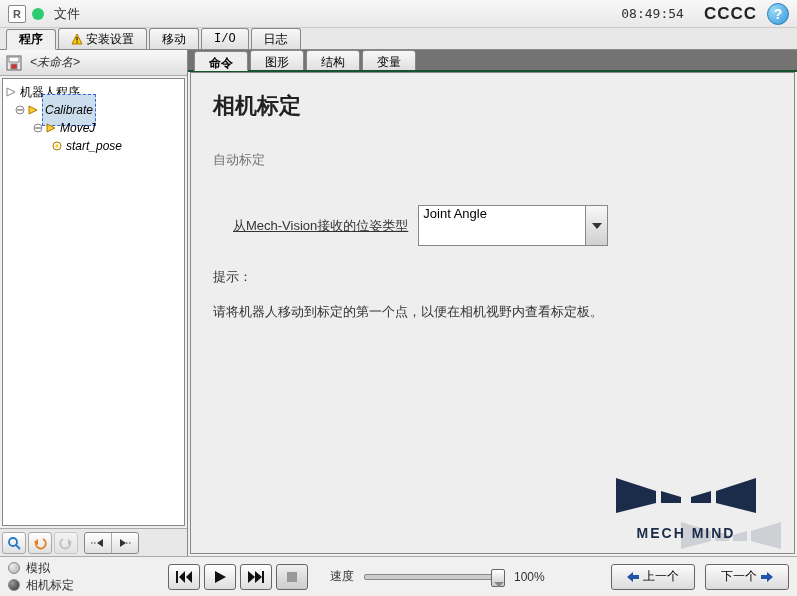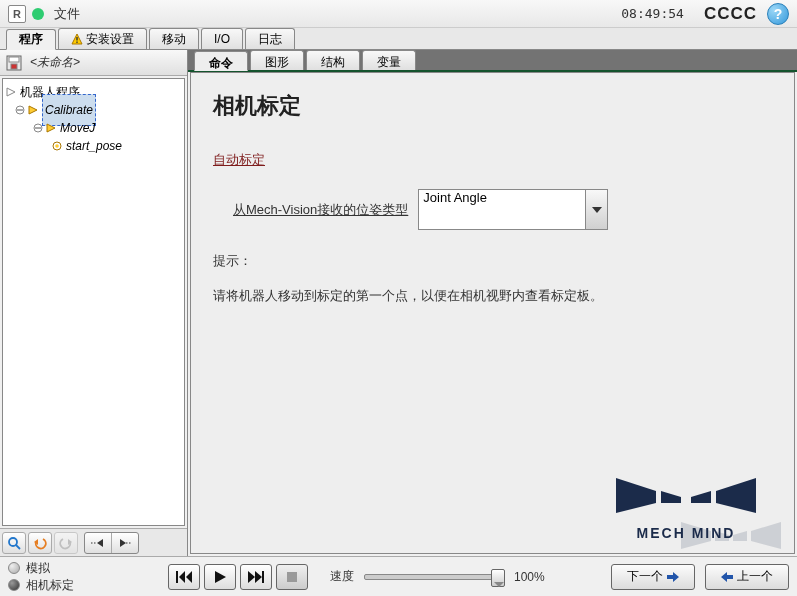--- a/index.html
+++ b/index.html
@@ -6,21 +6,21 @@
 body { font-family: "Microsoft YaHei", Arial, sans-serif; font-size: 12px; background: #f0f0f0; width: 797px; height: 596px; overflow: hidden; }
 .titlebar { height: 28px; background: linear-gradient(#f8f8f8, #e8e8e8); border-bottom: 1px solid #ccc; display: flex; align-items: center; padding: 0 8px; }
 .logo-ur { width: 18px; height: 18px; background: #fff; border: 1px solid #888; border-radius: 2px; display: flex; align-items: center; justify-content: center; font-weight: bold; color: #555; font-size: 11px; margin-right: 6px; }
 .status-dot { width: 12px; height: 12px; border-radius: 50%; background: #2ecc71; margin-right: 10px; }
 .titlebar-label { font-size: 13px; color: #333; }
 .titlebar-spacer { flex: 1; }
 .clock { font-size: 13px; color: #333; margin-right: 20px; font-family: monospace; }
 .cccc { font-size: 17px; font-weight: bold; color: #222; margin-right: 10px; letter-spacing: 1px; }
 .help-icon { width: 22px; height: 22px; border-radius: 50%; background: radial-gradient(circle at 30% 30%, #9cd8f7, #3498db); color: #fff; font-weight: bold; display: flex; align-items: center; justify-content: center; border: 1px solid #2980b9; font-size: 14px; cursor: pointer; }
 
-.main-tabs { height: 22px; display: flex; background: #e8e8e8; padding-left: 6px; border-bottom: 1px solid #888; }
+.main-tabs { height: 22px; display: flex; background: #e8e8e8; padding-left: 6px; border-bottom: 1px solid #888; font-family: Liberation Mono, monospace; }
 .main-tab { padding: 3px 12px; border: 1px solid #888; border-bottom: none; margin-right: 2px; background: linear-gradient(#f8f8f8, #e0e0e0); border-radius: 3px 3px 0 0; font-size: 12px; cursor: pointer; display: flex; align-items: center; }
 .main-tab.active { background: #f0f0f0; font-weight: bold; border-bottom: 1px solid #f0f0f0; position: relative; top: 1px; }
 .warn-ico { width: 12px; height: 12px; margin-right: 3px; display: inline-block; }
 .warn-ico svg { display: block; }
 
 .content { display: flex; height: 506px; }
 .left-panel { width: 188px; border-right: 1px solid #888; display: flex; flex-direction: column; }
 .file-bar { height: 26px; background: linear-gradient(#f8f8f8, #e0e0e0); border-bottom: 1px solid #aaa; display: flex; align-items: center; padding: 0 6px; }
 .save-icon { width: 16px; height: 16px; margin-right: 8px; cursor: pointer; }
 .filename { font-size: 12px; color: #333; font-style: italic; }
@@ -43,21 +43,21 @@
 .arrow-btn { width: 26px; height: 20px; display: flex; align-items: center; justify-content: center; cursor: pointer; }
 .arrow-divider { width: 1px; background: #aaa; }
 
 .right-panel { flex: 1; display: flex; flex-direction: column; position: relative; }
 .sub-tabs { height: 22px; display: flex; padding-left: 6px; border-bottom: 2px solid #14532d; background: #737373; }
 .sub-tab { padding: 3px 14px; border: 1px solid #888; border-bottom: none; margin-right: 2px; background: linear-gradient(#f8f8f8, #e0e0e0); border-radius: 3px 3px 0 0; font-size: 12px; cursor: pointer; }
 .sub-tab.active { background: #eeeeee; font-weight: bold; border-bottom: 1px solid #eeeeee; position: relative; top: 1px; }
 
 .panel-body { flex: 1; background: #eeeeee; border: 1px solid #888; margin: 0 2px 2px 2px; padding: 18px 22px; position: relative; }
 .panel-title { font-size: 22px; font-weight: bold; color: #222; margin-bottom: 30px; }
-.section-label { font-size: 13px; color: #7f1d1d; margin-bottom: 20px; text-decoration: underline; }
+.section-label { font-size: 13px; color: #737373; margin-bottom: 36px; }
 .form-row { display: flex; align-items: center; margin-bottom: 22px; padding-left: 20px; }
 .form-label { font-size: 13px; color: #333; margin-right: 10px; text-decoration: underline; }
 .dropdown { width: 190px; height: 41px; border: 1px solid #888; background: #fff; display: flex; align-items: flex-start; padding: 0 4px; font-size: 13px; cursor: pointer; position: relative; }
 .dropdown-arrow { position: absolute; right: 0; top: 0; width: 22px; height: 100%; border-left: 1px solid #888; background: linear-gradient(#f8f8f8, #d0d0d0); display: flex; align-items: center; justify-content: center; }
 .hint-label { font-size: 13px; color: #333; margin-bottom: 16px; }
 .hint-text { font-size: 13px; color: #333; line-height: 1.6; }
 
 .brand { position: absolute; right: 18px; bottom: 12px; text-align: center; }
 .brand svg { display: block; }
 .brand-text { font-size: 14px; font-weight: bold; letter-spacing: 2px; color: #1b2b4a; margin-top: 2px; font-family: Arial, sans-serif; }
@@ -281,25 +281,25 @@
         </svg>
       </div>
     <div class="speed-label">速度</div>
     <div class="slider">
         <div class="slider-thumb"></div>
       </div>
     <div class="speed-val">100%</div>
   </div>
   <div class="nav-buttons">
     <div class="nav-btn">
+      <svg width="12" height="10" viewBox="0 0 12 10">
+          <polygon points="0,5 6,0 6,3 12,3 12,7 6,7 6,10" fill="#2255aa"></polygon>
+        </svg>
+      <span>上一个</span>
+    </div>
+    <div class="nav-btn">
       <span>下一个</span>
       <svg width="12" height="10" viewBox="0 0 12 10">
           <polygon points="12,5 6,0 6,3 0,3 0,7 6,7 6,10" fill="#2255aa"></polygon>
         </svg>
     </div>
-    <div class="nav-btn">
-      <svg width="12" height="10" viewBox="0 0 12 10">
-          <polygon points="0,5 6,0 6,3 12,3 12,7 6,7 6,10" fill="#2255aa"></polygon>
-        </svg>
-      <span>上一个</span>
-    </div>
   </div>
 </div>
 
 </body></html>

